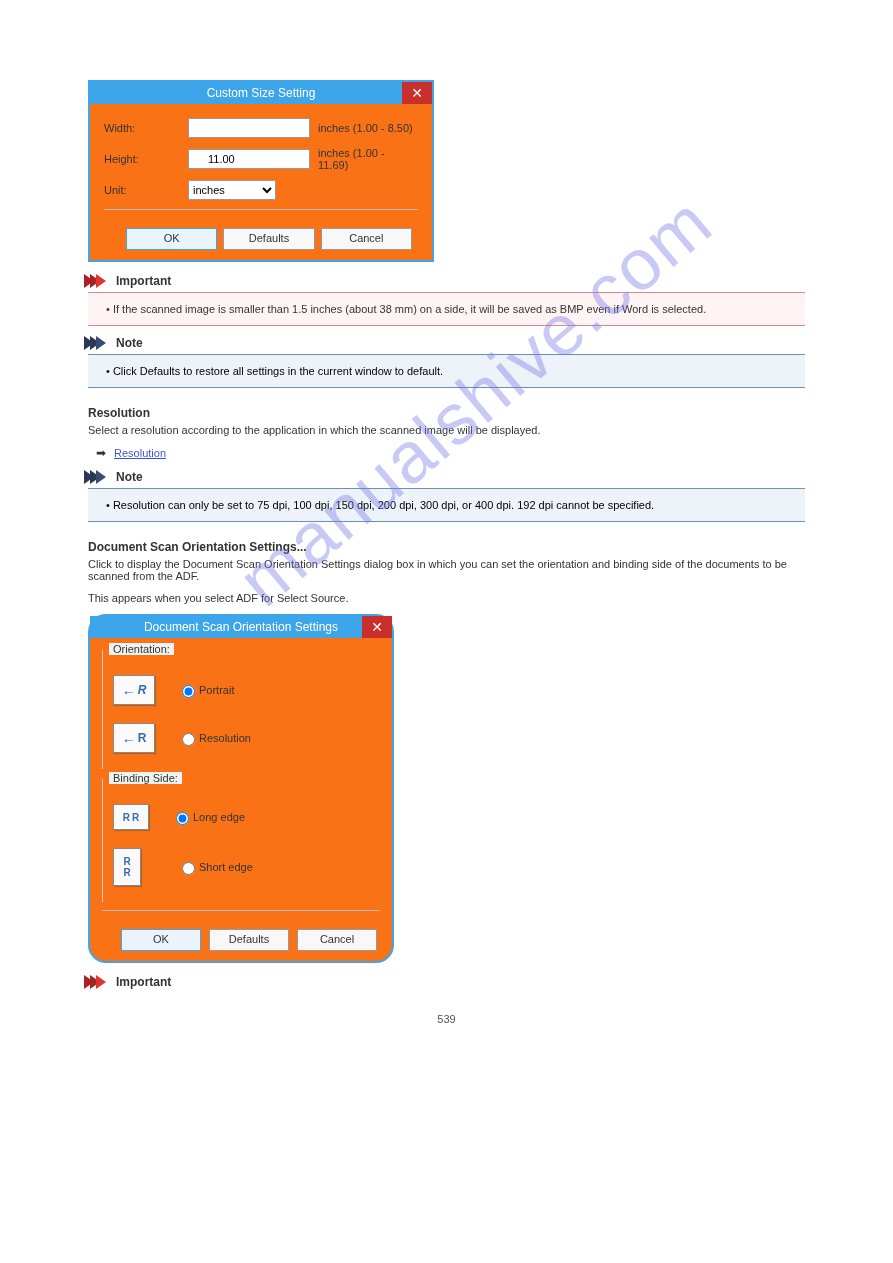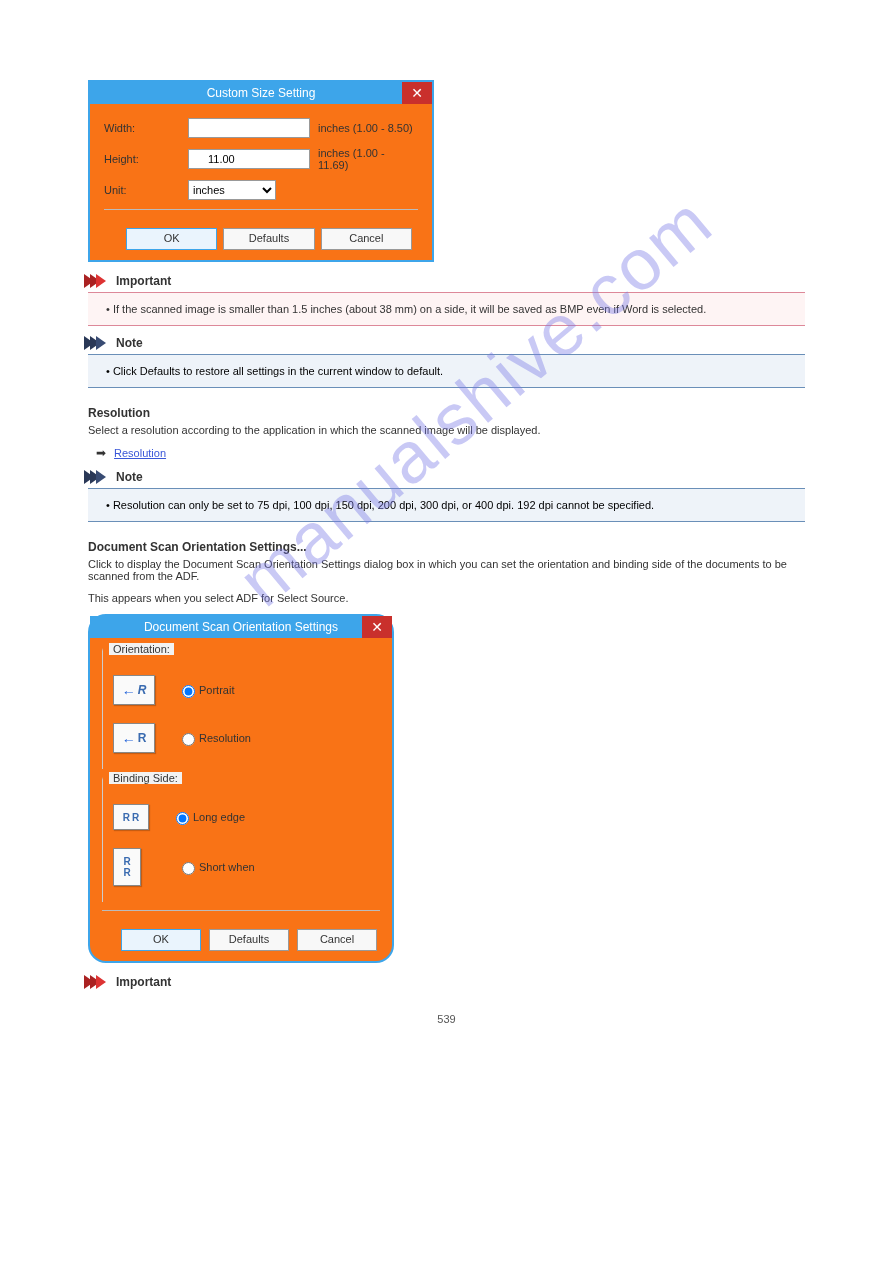--- a/index.html
+++ b/index.html
@@ -394,21 +394,21 @@
               <span>Long edge</span>
             </label>
         </div>
         <div class="orient-row">
           <div class="iconbox vert" style="font-size:10px;">
               <span>R</span>
               <span>R</span>
             </div>
           <label class="radio">
               <input type="radio" style="">
-              <span>Short when</span>
+              <span>Short edge</span>
             </label>
         </div>
       </div>
       <hr class="dialog-hr">
     </div>
     <div class="dialog-buttons" style="padding:0 12px 10px 28px; gap:8px;">
       <div class="dbtn ok" style="width:78px;">OK</div>
       <div class="dbtn" style="width:78px;">Defaults</div>
       <div class="dbtn" style="width:78px;">Cancel</div>
     </div>

